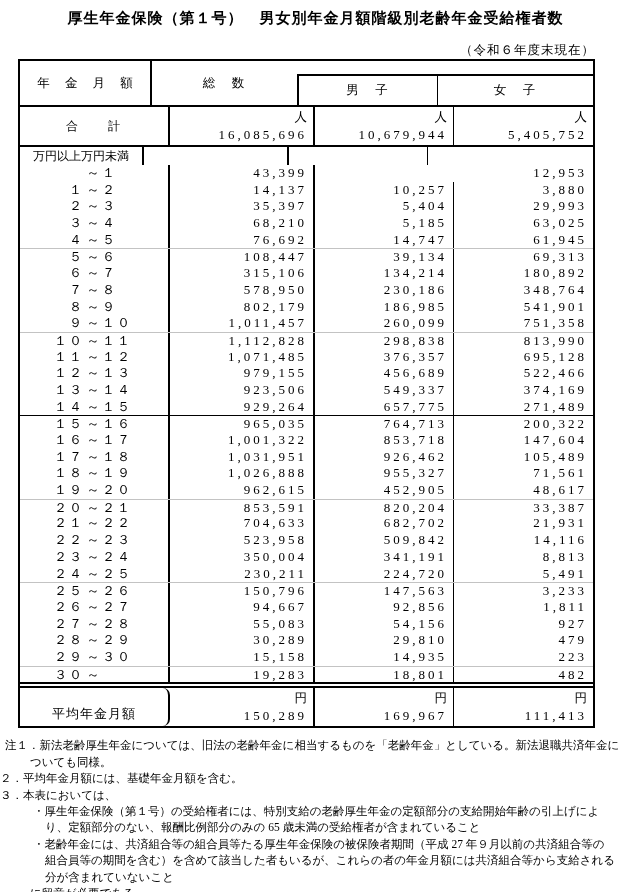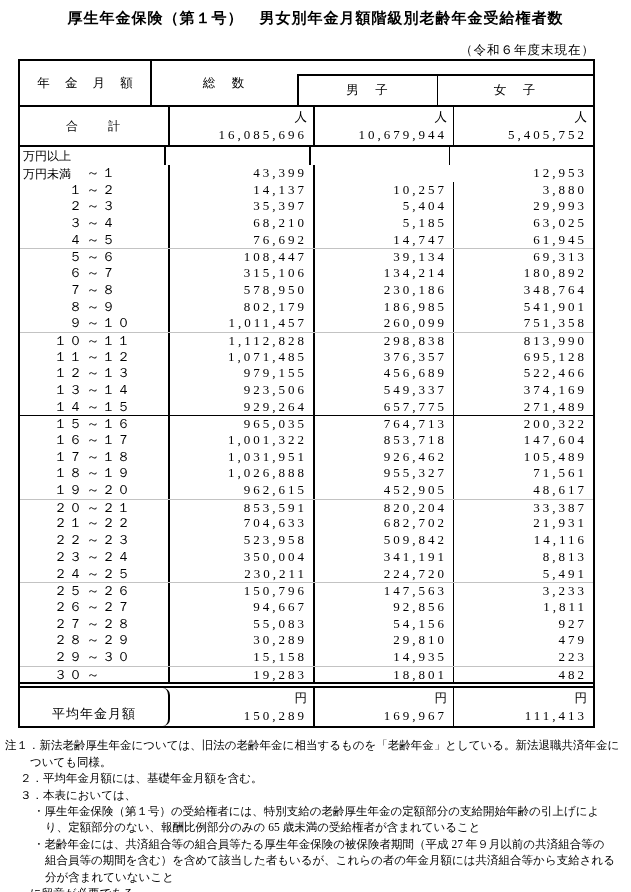--- a/index.html
+++ b/index.html
@@ -43,38 +43,38 @@
   .u-cell { display:flex; flex-direction:column; justify-content:center; padding:1px 6px 1px 0; text-align:right; }
   .u-cell .unit { font-size:12.5px; line-height:18px; }
   .u-cell .val  { font-size:13px; line-height:18px; letter-spacing:3px; }
   .w-total { width:145px; border-right:2px solid #000; }
   .w-male  { width:139px; border-right:1px solid #000; }
   .w-female{ flex:1; }
 
   
   .tbody { border-bottom:2px solid #000; }
   .lblrow { display:flex; height:18px; }
-  .lblrow .range-lbl { width:146px; border-right:2px solid #000; display:flex; justify-content:space-between; padding:0 3px; font-size:12px; line-height:18px;flex-direction:column; }
+  .lblrow .range-lbl { width:124px; border-right:2px solid #000; display:flex; justify-content:center; padding:0 3px; font-size:12px; line-height:18px; }
   .trow { display:flex; height:16.7px; font-size:13px; line-height:16.7px; }
   .trow.sep-light { border-top:1px solid #c3c3c3; }
   .trow.sep-dark  { border-top:1.5px solid #000; }
   .r-range { width:150px; border-right:2px solid #000; display:flex; }
   .r-range .lo { width:64px; text-align:right; letter-spacing:2px; }
   .r-range .tl { width:18px; text-align:center; }
   .r-range .hi { flex:1; text-align:left; letter-spacing:2px; }
   .numc { text-align:right; padding-right:6px; letter-spacing:3px; }
 
   
   .avg-box { border-top:2px solid #000; margin-top:2px; }
   .avg-box .lab-cell { align-items:flex-end; padding-bottom:3px; font-size:13px; letter-spacing:1px;border-radius:7px; }
 
   
   .notes { margin-top:9px; font-size:11.5px; line-height:16.4px; white-space:nowrap; }
   .ind0 { padding-left:5px; }
-  .ind1 { padding-left:20px; }
+  .ind1 { }
   .ind2 { padding-left:30px; }
   .ind3 { padding-left:33px; }
   .ind4 { padding-left:45px; }
 </style>
 </head>
 <body>
 
 <div class="page">
 
   <div class="title">厚生年金保険（第１号）　男女別年金月額階級別老齢年金受給権者数</div>

